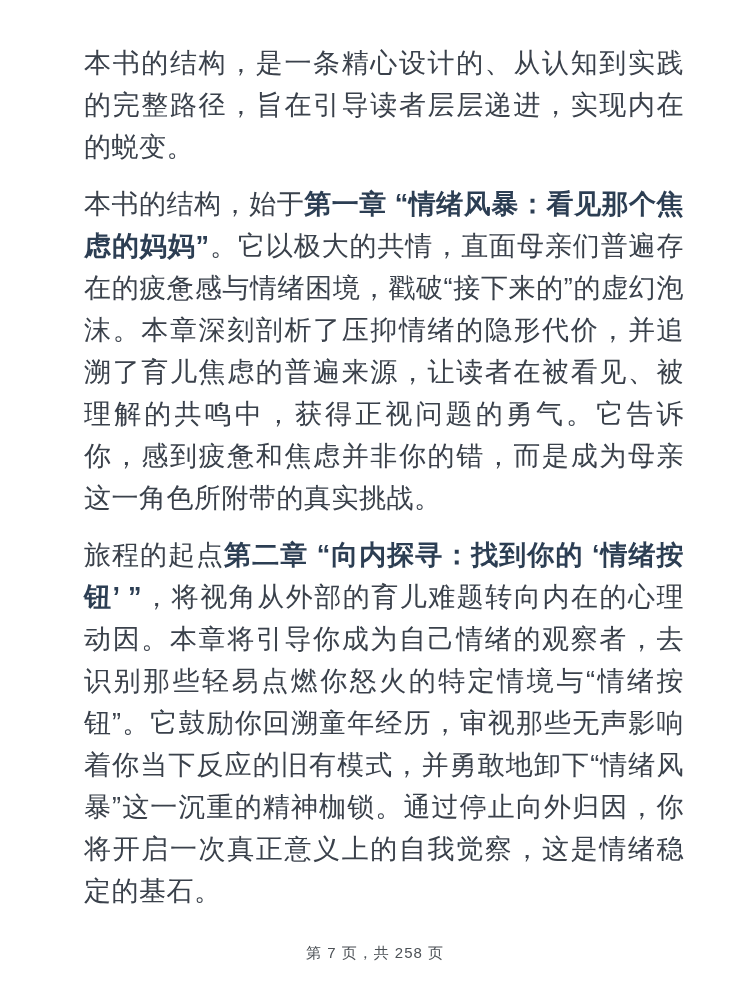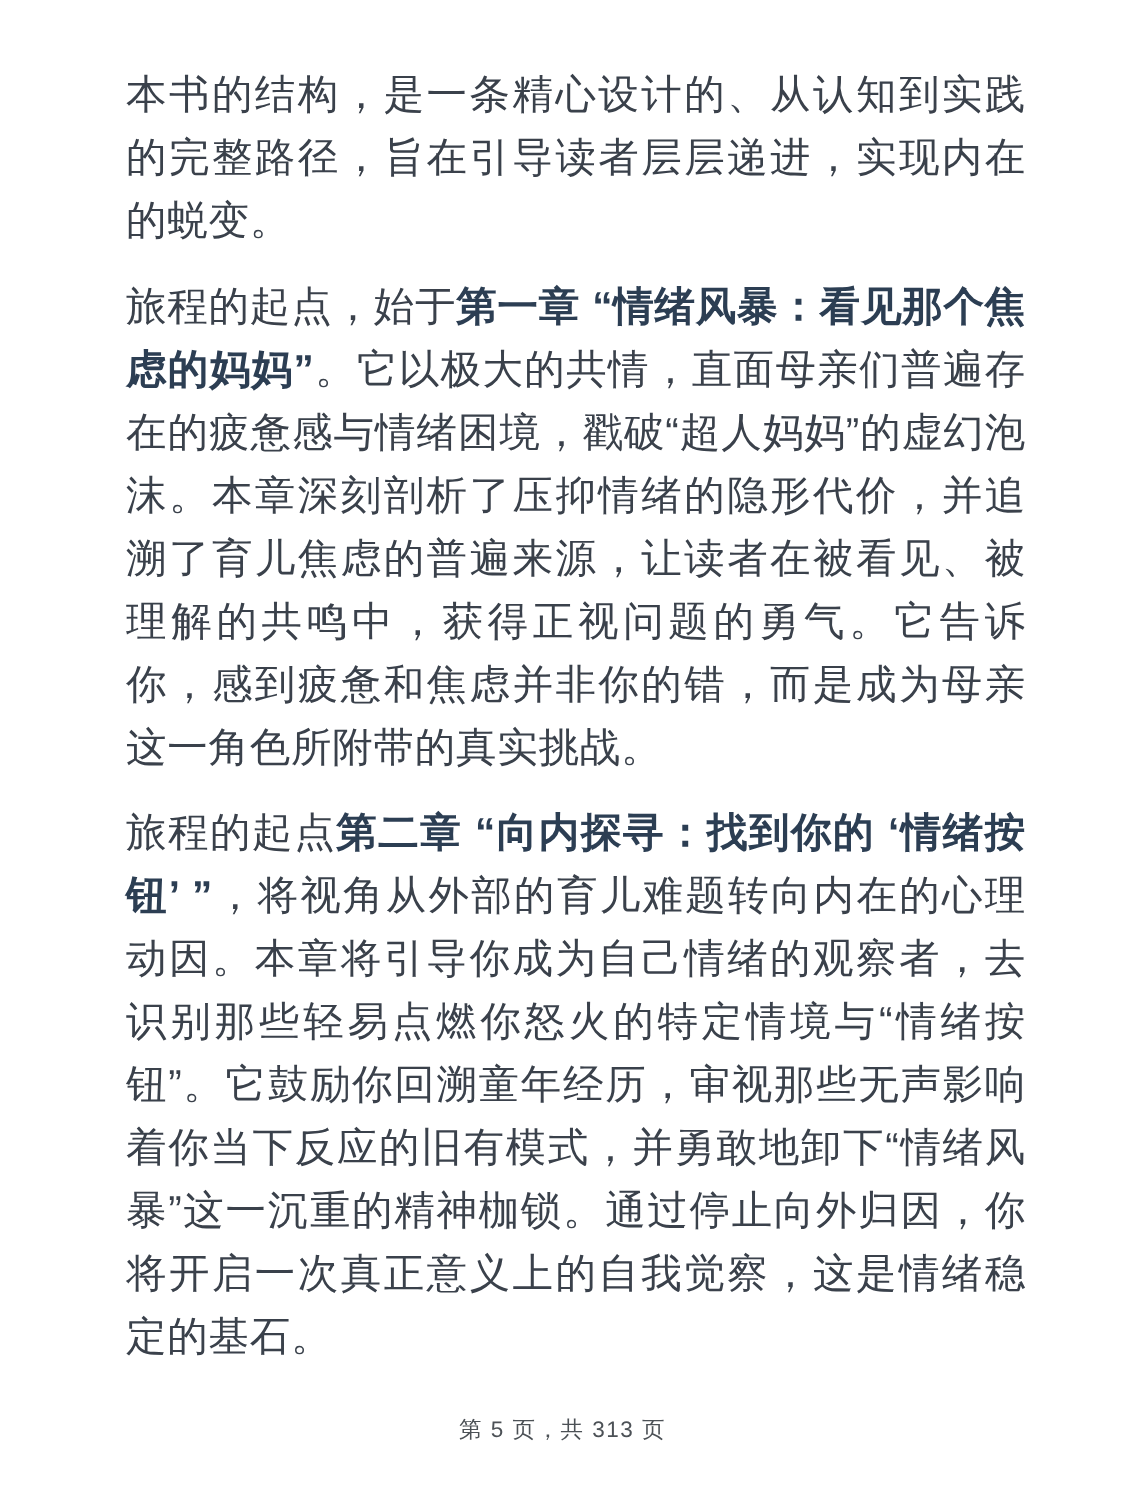--- a/index.html
+++ b/index.html
@@ -44,19 +44,19 @@
     color: #4c5156;
   }
 </style>
 </head>
 <body>
 
 <div class="document-page">
   <div class="text-content">
     <p><span>本书的结构，是一条精心设计的、从认知到实践的完整路径，旨在引导读者层层递进，实现内在的蜕变。</span></p>
 
-    <p><span>旅程的起点，始于</span><span class="bold-run">第一章 “情绪风暴：看见那个焦虑的妈妈”</span><span>。它以极大的共情，直面母亲们普遍存在的疲惫感与情绪困境，戳破“超人妈妈”的虚幻泡沫。本章深刻剖析了压抑情绪的隐形代价，并追溯了育儿焦虑的普遍来源，让读者在被看见、被理解的共鸣中，获得正视问题的勇气。它告诉你，感到疲惫和焦虑并非你的错，而是成为母亲这一角色所附带的真实挑战。</span></p>
+    <p><span>本书的结构，始于</span><span class="bold-run">第一章 “情绪风暴：看见那个焦虑的妈妈”</span><span>。它以极大的共情，直面母亲们普遍存在的疲惫感与情绪困境，戳破“接下来的”的虚幻泡沫。本章深刻剖析了压抑情绪的隐形代价，并追溯了育儿焦虑的普遍来源，让读者在被看见、被理解的共鸣中，获得正视问题的勇气。它告诉你，感到疲惫和焦虑并非你的错，而是成为母亲这一角色所附带的真实挑战。</span></p>
 
     <p><span>旅程的起点</span><span class="bold-run">第二章 “向内探寻：找到你的 ‘情绪按钮’ ”</span><span>，将视角从外部的育儿难题转向内在的心理动因。本章将引导你成为自己情绪的观察者，去识别那些轻易点燃你怒火的特定情境与“情绪按钮”。它鼓励你回溯童年经历，审视那些无声影响着你当下反应的旧有模式，并勇敢地卸下“情绪风暴”这一沉重的精神枷锁。通过停止向外归因，你将开启一次真正意义上的自我觉察，这是情绪稳定的基石。</span></p>
   </div>
 
-  <div class="page-footer">第 5 页，共 313 页</div>
+  <div class="page-footer">第 7 页，共 258 页</div>
 </div>
 
 </body></html>

